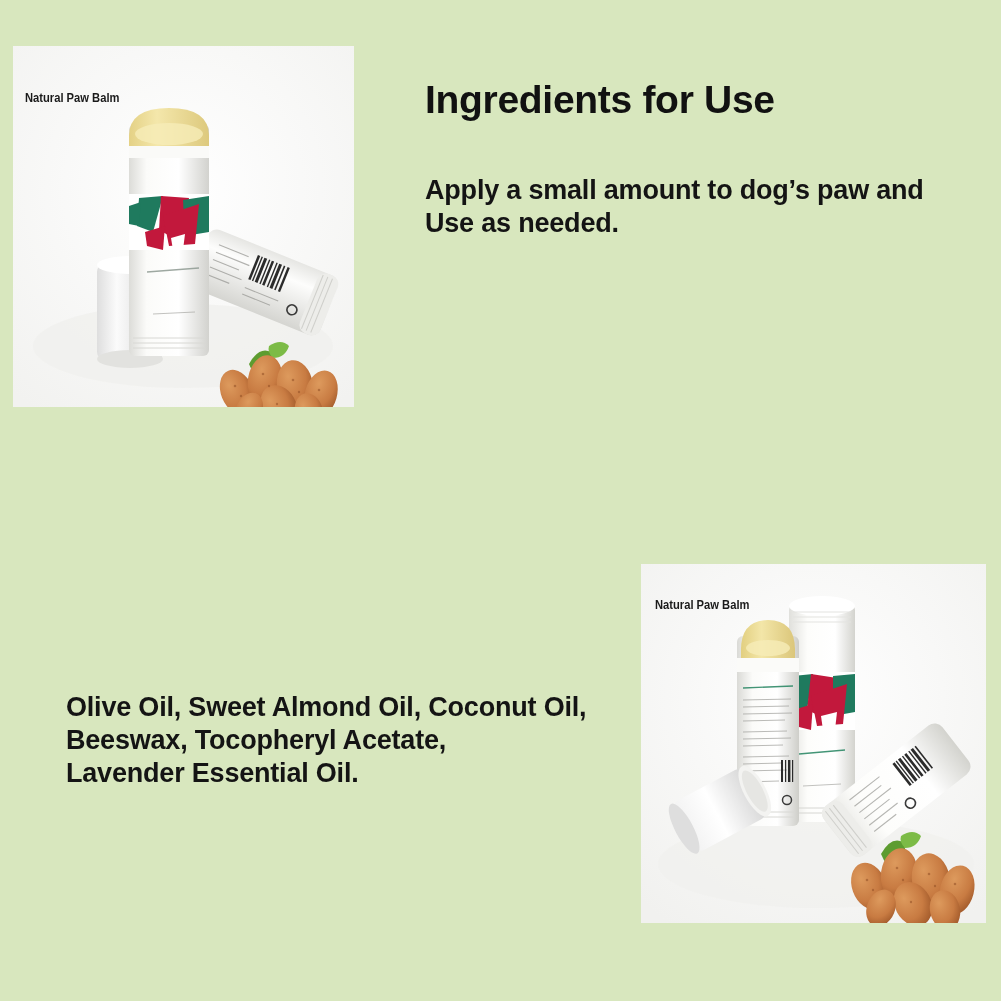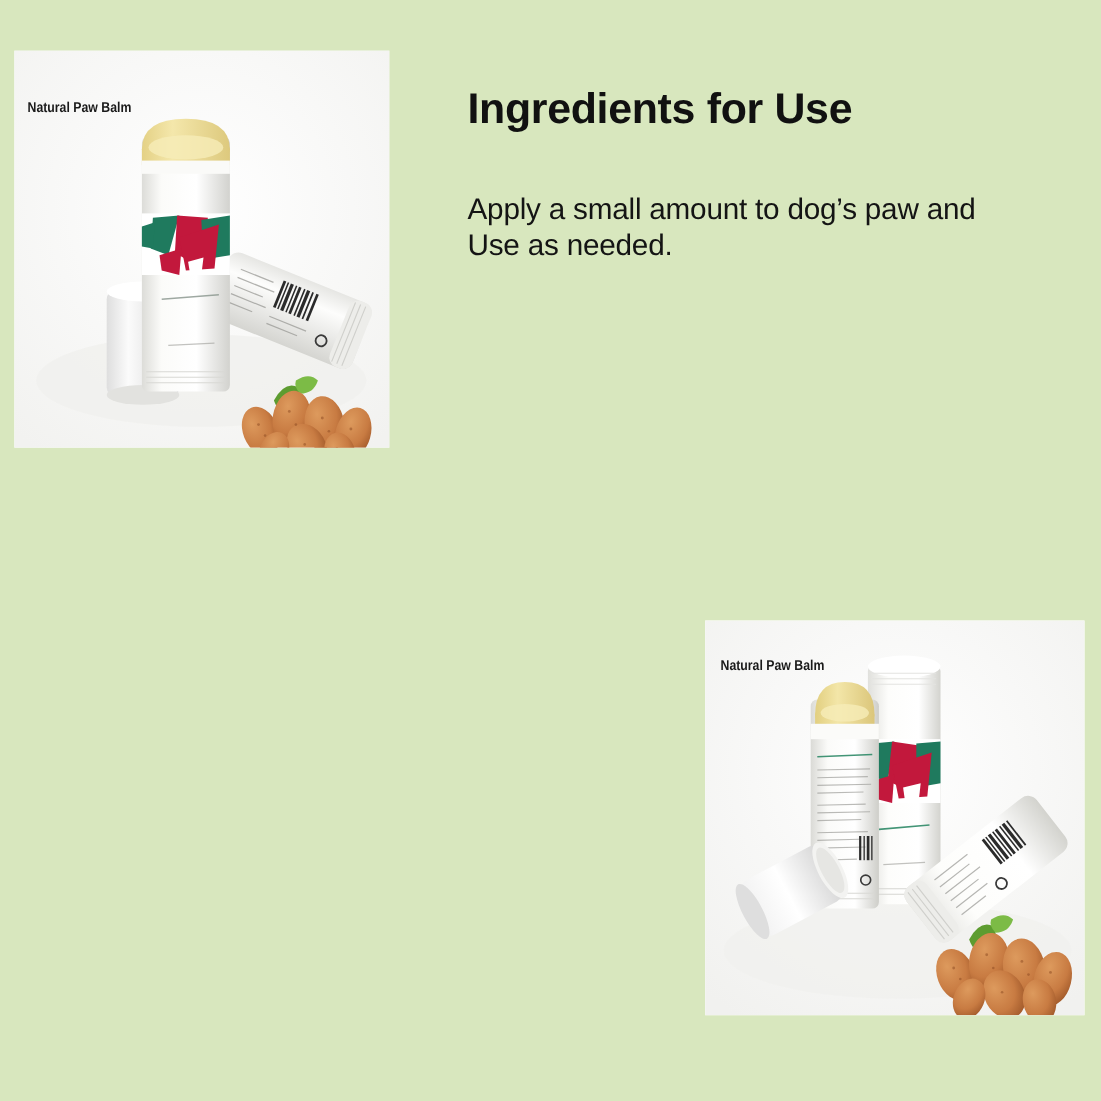--- a/index.html
+++ b/index.html
@@ -23,21 +23,21 @@
   
   .section-title {
     position: absolute;
     font-weight: bold;
     color: #111111;
     letter-spacing: -0.3px;
     white-space: nowrap;
   }
   .body-text {
     position: absolute;
-    font-weight: normal;
+    font-weight: bold;
     color: #141414;
     letter-spacing: -0.2px;
   }
   .body-text .line { display: block; }
 
   #instructions-title { left: 425px; top: 46px;  font-size: 39px; }
   #instructions-body  { left: 425px; top: 174px; font-size: 27px; line-height: 33px; }
   #ingredients-title  { left: 66px;  top: 567px; font-size: 39px; }
   #ingredients-body   { left: 66px;  top: 691px; font-size: 27px; line-height: 33px; }
 
@@ -203,20 +203,25 @@
   <div class="photo-caption" id="caption-top">Natural Paw Balm</div>
 
   <h2 class="section-title" id="instructions-title">Ingredients for Use</h2>
 
   <div class="body-text" id="instructions-body">
     <span class="line">Apply a small amount to dog’s paw and</span>
     <span class="line">Use as needed.</span>
   </div>
 
 
+  <div class="body-text" id="ingredients-body">
+    <span class="line">Olive Oil, Sweet Almond Oil, Coconut Oil,</span>
+    <span class="line">Beeswax, Tocopheryl Acetate,</span>
+    <span class="line">Lavender Essential Oil.</span>
+  </div>
 
   <div class="photo" id="photo-bottom">
     <svg viewBox="0 0 345 359" preserveAspectRatio="none" aria-hidden="true">
       <defs>
         <linearGradient id="tubeShadeB" x1="0" y1="0" x2="1" y2="0">
           <stop offset="0%" stop-color="#dadad6"></stop>
           <stop offset="25%" stop-color="#fbfbf9"></stop>
           <stop offset="65%" stop-color="#ffffff"></stop>
           <stop offset="100%" stop-color="#cecec9"></stop>
         </linearGradient>

